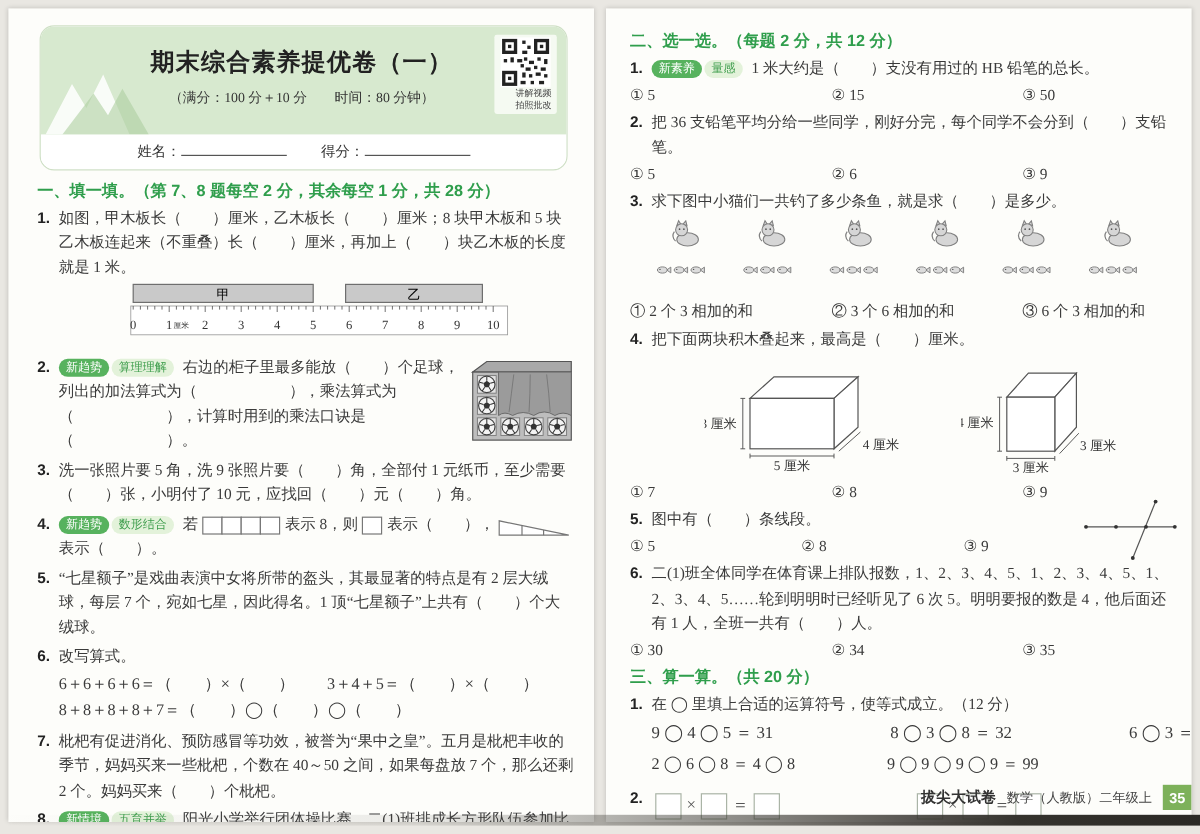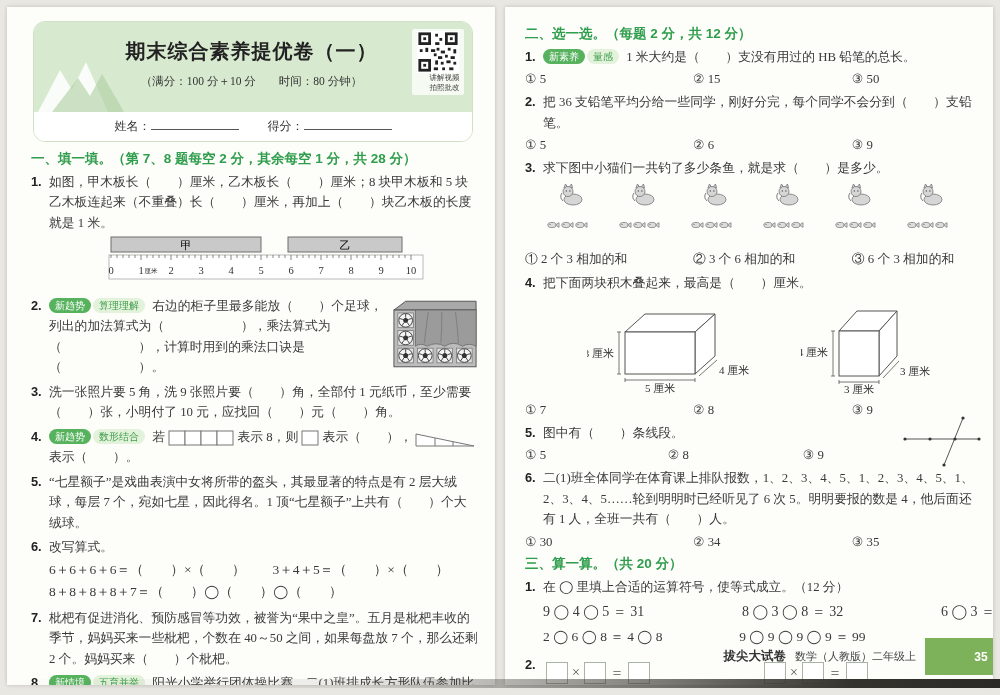--- a/index.html
+++ b/index.html
@@ -39,21 +39,21 @@
   .eqgrid2{display:grid;grid-template-columns:45% 55%;margin:2px 0 4px 0;font-size:13.5px;}
   .boxgrid{display:grid;grid-template-columns:50% 50%;margin:6px 0 0 0;}
   .boxeq{margin-bottom:13px;font-size:14px;color:#666;}
   .sq{display:inline-block;width:20px;height:20px;border:1.5px solid #aab4a6;vertical-align:middle;margin:0 3px;background:#fff;}
   .op{display:inline-block;vertical-align:middle;margin:0 1px;color:#555;}
   .linefig{position:absolute;right:-4px;top:-8px;}
   .q5wrap .qbody{padding-right:78px;}
   .footer{position:absolute;right:0;bottom:10px;display:flex;align-items:center;gap:9px;margin-top:19px;}
   .f-brand{font-weight:bold;font-size:12.5px;color:#333;font-family:"Liberation Sans","DejaVu Sans",sans-serif;}
   .f-book{font-size:11px;color:#444;}
-  .f-page{width:24px;height:37px;background:#7db15a;color:#fff;font-size:12px;font-weight:bold;display:flex;align-items:center;justify-content:center;font-family:"Liberation Sans","DejaVu Sans",sans-serif;padding-left:44px;}
+  .f-page{width:24px;height:21px;background:#7db15a;color:#fff;font-size:12px;font-weight:bold;display:flex;align-items:center;justify-content:center;font-family:"Liberation Sans","DejaVu Sans",sans-serif;}
   .ib{vertical-align:middle;}
   svg text{font-family:"Liberation Serif","DejaVu Serif",serif;}
 </style>
 </head>
 <body>
 
 <svg width="0" height="0" style="position:absolute">
   <defs>
     <g id="ball">
       <circle r="7" fill="#f4f4f4" stroke="#444" stroke-width="1"></circle>

